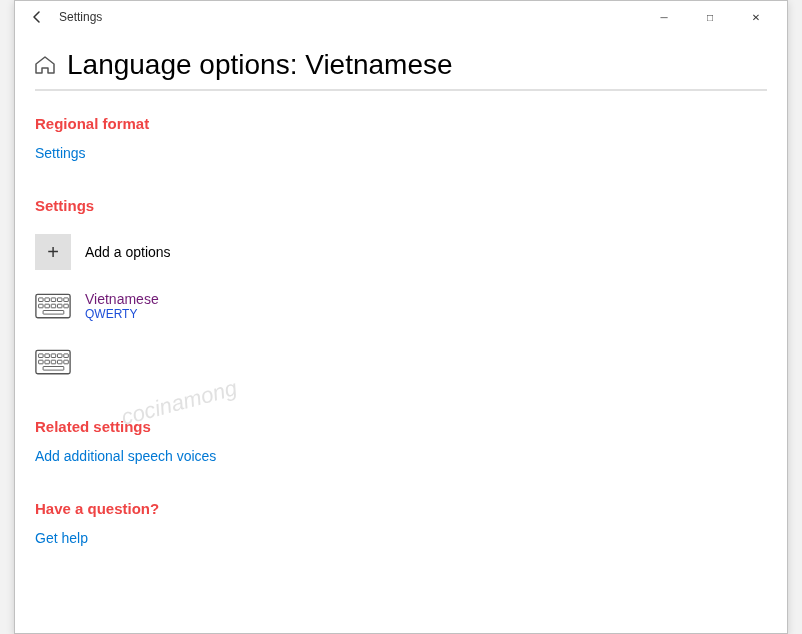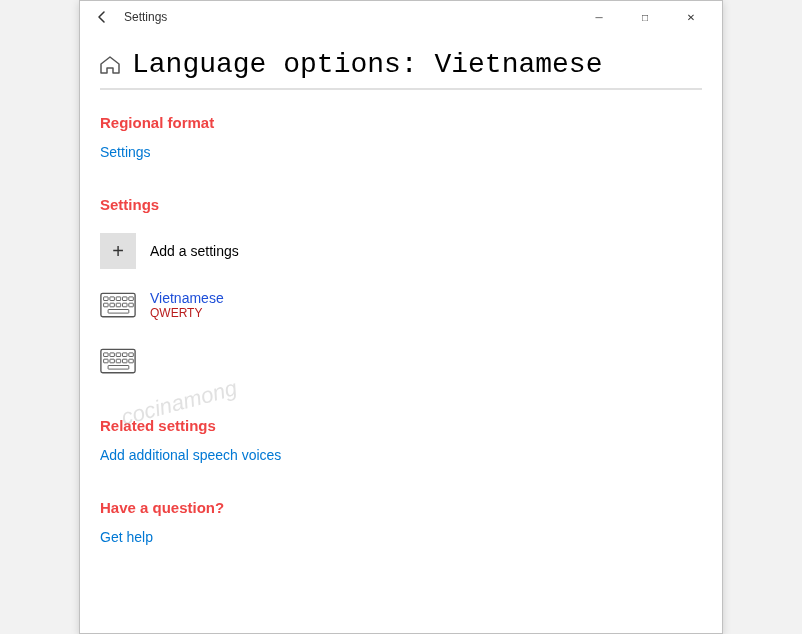--- a/index.html
+++ b/index.html
@@ -13,21 +13,21 @@
       background: #f2f2f2;
       display: flex;
       justify-content: center;
       align-items: center;
       width: 802px;
       height: 634px;
       overflow: hidden;
     }
 
     .window {
-      width: 644px;
+      width: 774px;
       height: 634px;
       background: #ffffff;
       border: 1px solid #c0c0c0;
       display: flex;
       flex-direction: column;
       box-shadow: 0 2px 8px rgba(0,0,0,0.15);
     }
 
     .title-bar {
       display: flex;
@@ -91,21 +91,20 @@
       align-items: center;
       justify-content: center;
       color: #555;
       cursor: pointer;
     }
 
     .page-title {
       font-size: 28px;
       font-weight: 300;
       color: #000;
-      font-family: Liberation Mono, monospace;
     }
 
     .nav-back {
       display: flex;
       align-items: center;
       justify-content: center;
       width: 28px;
       height: 28px;
       cursor: pointer;
       color: #555;
@@ -177,26 +176,26 @@
       height: 28px;
     }
 
     .keyboard-info {
       display: flex;
       flex-direction: column;
     }
 
     .keyboard-name {
       font-size: 14px;
-      color: #1d4ed8;
+      color: #701a75;
     }
 
     .keyboard-type {
       font-size: 12px;
-      color: #b91c1c;
+      color: #1d4ed8;
     }
 
     .content::-webkit-scrollbar {
       width: 6px;
     }
 
     .content::-webkit-scrollbar-track {
       background: #f0f0f0;
     }
 
@@ -251,21 +250,21 @@
     <div class="section">
       <div class="section-title">Regional format</div>
       <a class="settings-link">Settings</a>
     </div>
 
     <div class="section">
       <div class="section-title">Settings</div>
 
       <div class="add-keyboard-btn">
         <div class="plus-box">+</div>
-        <span class="add-keyboard-label">Add a settings</span>
+        <span class="add-keyboard-label">Add a options</span>
       </div>
 
       <div class="keyboard-item">
         <div class="keyboard-icon">
           <svg viewBox="0 0 40 28" fill="none" xmlns="http://www.w3.org/2000/svg">
             <rect x="1" y="1" width="38" height="26" rx="2" stroke="#555" stroke-width="1.5" fill="none"></rect>
             <rect x="4" y="5" width="5" height="4" rx="0.5" stroke="#555" stroke-width="1" fill="none"></rect>
             <rect x="11" y="5" width="5" height="4" rx="0.5" stroke="#555" stroke-width="1" fill="none"></rect>
             <rect x="18" y="5" width="5" height="4" rx="0.5" stroke="#555" stroke-width="1" fill="none"></rect>
             <rect x="25" y="5" width="5" height="4" rx="0.5" stroke="#555" stroke-width="1" fill="none"></rect>

